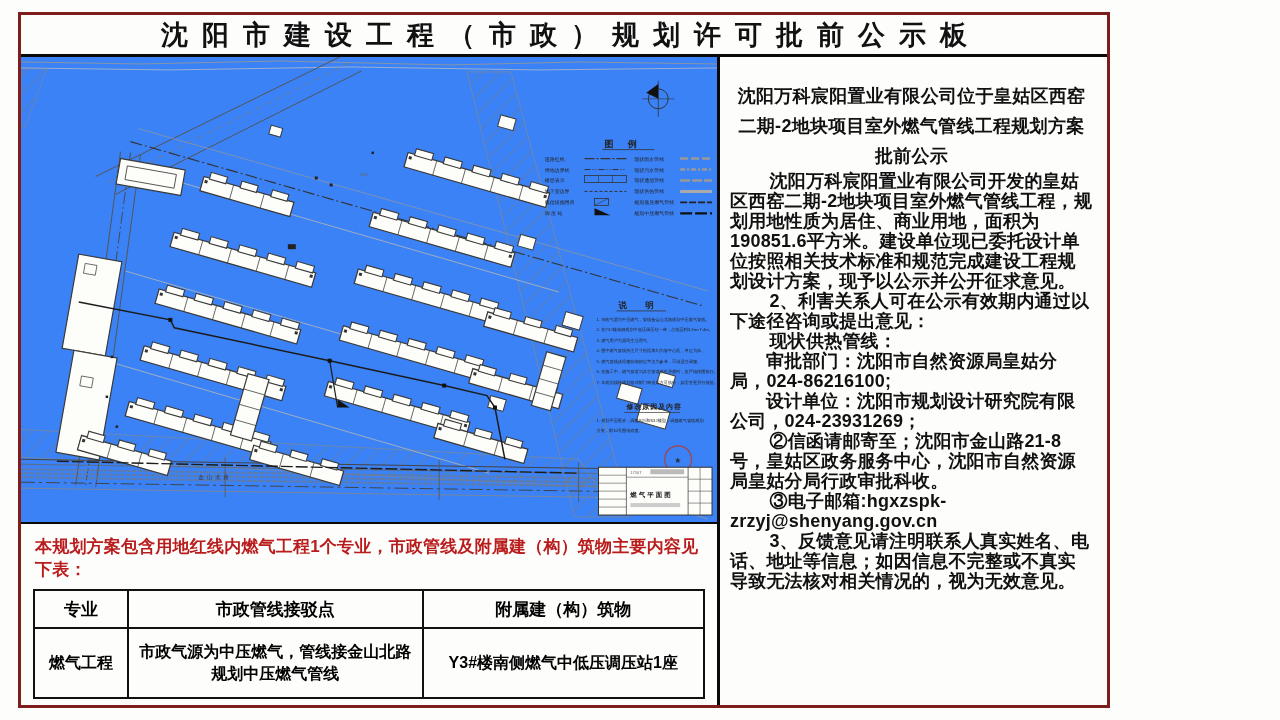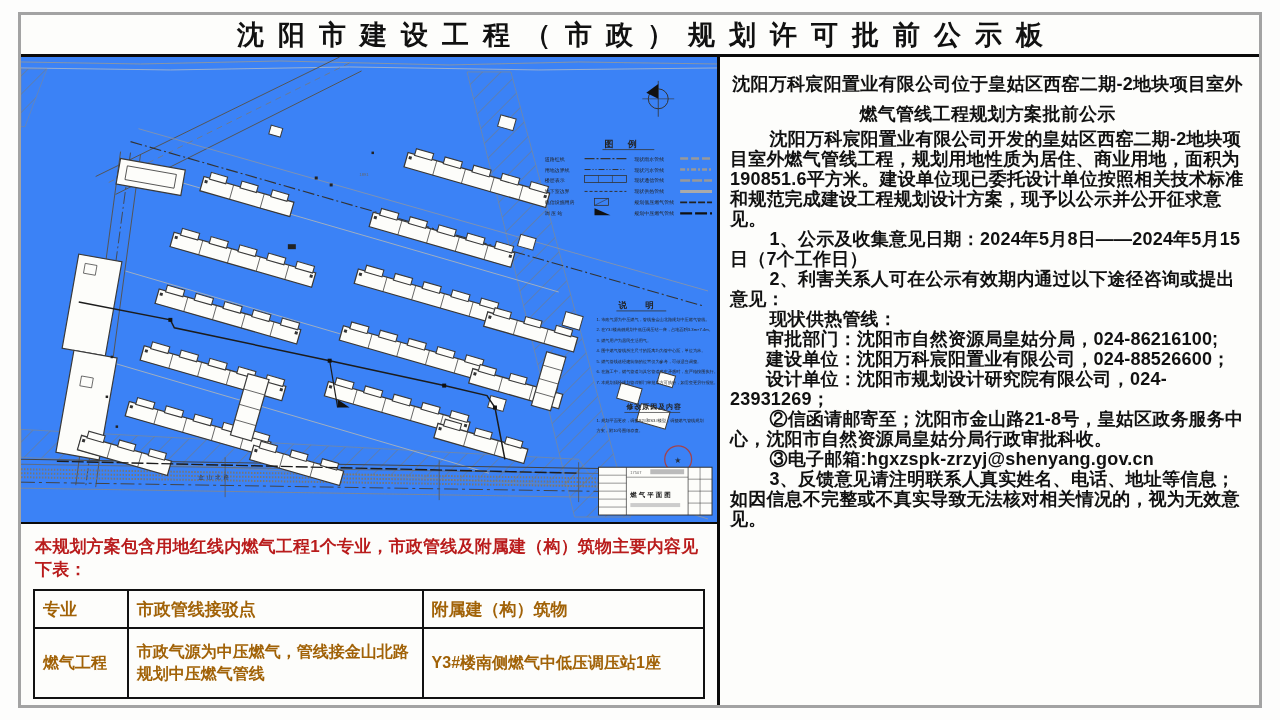--- a/index.html
+++ b/index.html
@@ -1,33 +1,33 @@
 <!DOCTYPE html>
 <html><head>
 <meta charset="utf-8">
 <style>
   * { margin:0; padding:0; box-sizing:border-box; }
   html,body { width:1280px; height:720px; background:#ffffff; font-family:"Liberation Sans", sans-serif; }
   .page { position:relative; width:1280px; height:720px; background:#fdfdfc; overflow:hidden; }
-  .board { position:absolute; left:18px; top:12px; width:1244px; height:696px; border:3px solid #a3a3a3; background:#fdfdfb; display:flex; flex-direction:column; }
+  .board { position:absolute; left:18px; top:12px; width:1092px; height:696px; border:3px solid #7f1d1d; background:#fdfdfb; display:flex; flex-direction:column; }
   .board-title { height:42px; border-bottom:3px solid #0a0a0a; display:flex; align-items:center; justify-content:center;
       font-size:27px; font-weight:800; letter-spacing:14px; color:#111; text-indent:14px; }
   .board-body { flex:1; display:flex; min-height:0; }
   .left-col { width:699px; border-right:3px solid #0a0a0a; display:flex; flex-direction:column; }
   .map-panel { height:467px; border-bottom:2px solid #0a0a0a; background:#3b82f6; position:relative; }
   .map-panel svg { width:100%; height:100%; display:block; }
   .plan-section { flex:1; padding:6px 12px 0 12px; }
   .plan-heading { text-align:center; font-size:26px; font-weight:800; letter-spacing:5px; color:#111; margin-top:4px; }
   .plan-subtitle { font-size:17px; font-weight:700; color:#b91c1c; margin:5px 0 8px 2px; letter-spacing:0.2px; }
   table.plan-table { width:100%; border-collapse:collapse; table-layout:fixed; }
-  table.plan-table th, table.plan-table td { border:2px solid #111; text-align:left; vertical-align:middle; color:#a16207; padding:0 8px; }
+  table.plan-table th, table.plan-table td { border:2px solid #111; text-align:center; vertical-align:middle; color:#000000; padding:0 8px; }
   table.plan-table th { height:38px; font-size:17px; font-weight:800; }
   table.plan-table td { height:70px; font-size:16px; font-weight:700; line-height:22px; }
   .col1 { width:14%; } .col2 { width:44%; } .col3 { width:42%;margin-top:41px; }
-  .right-col { flex:1; padding:12px 14px 10px 10px; display:flex; flex-direction:column; color:#111; }
+  .right-col { flex:1; padding:24px 14px 10px 10px; display:flex; flex-direction:column; color:#111; }
   .notice-title { text-align:center; font-size:18px; font-weight:800; line-height:30px; letter-spacing:0.3px; }
   .notice-body p { font-size:18px; font-weight:700; line-height:20px; letter-spacing:0.2px; text-indent:2.2em; }
   .notice-body p.flush { text-indent:2em; }
   
   text { font-family:"Liberation Sans", sans-serif; fill:#222; }
   .t-leg { font-size:5px; }
   .t-leg-title { font-size:9px; font-weight:bold; letter-spacing:6px; }
   .t-note-title { font-size:8.5px; font-weight:bold; letter-spacing:8px; }
   .t-note { font-size:4.2px; }
   .t-rev-title { font-size:7px; font-weight:bold; letter-spacing:1px; }
@@ -304,25 +304,23 @@
             </tr>
           </tbody>
             </table>
         </div>
       </div>
 
       <div class="right-col">
         <div class="notice-title">沈阳万科宸阳置业有限公司位于皇姑区西窑二期-2地块项目室外燃气管线工程规划方案批前公示</div>
         <div class="notice-body">
           <p>沈阳万科宸阳置业有限公司开发的皇姑区西窑二期-2地块项目室外燃气管线工程，规划用地性质为居住、商业用地，面积为190851.6平方米。建设单位现已委托设计单位按照相关技术标准和规范完成建设工程规划设计方案，现予以公示并公开征求意见。</p>
-          <p>1、公示及收集意见日期：2024年5月8日——2024年5月15日（7个工作日）</p>
           <p>2、利害关系人可在公示有效期内通过以下途径咨询或提出意见：</p>
           <p>现状供热管线：</p>
           <p class="flush">审批部门：沈阳市自然资源局皇姑分局，024-86216100;</p>
-          <p class="flush">建设单位：沈阳万科宸阳置业有限公司，024-88526600；</p>
           <p class="flush">设计单位：沈阳市规划设计研究院有限公司，024-23931269；</p>
           <p>②信函请邮寄至；沈阳市金山路21-8号，皇姑区政务服务中心，沈阳市自然资源局皇姑分局行政审批科收。</p>
           <p>③电子邮箱:hgxzspk-zrzyj@shenyang.gov.cn</p>
           <p>3、反馈意见请注明联系人真实姓名、电话、地址等信息；如因信息不完整或不真实导致无法核对相关情况的，视为无效意见。</p>
 
         </div>
 
       </div>
 
     </div>

